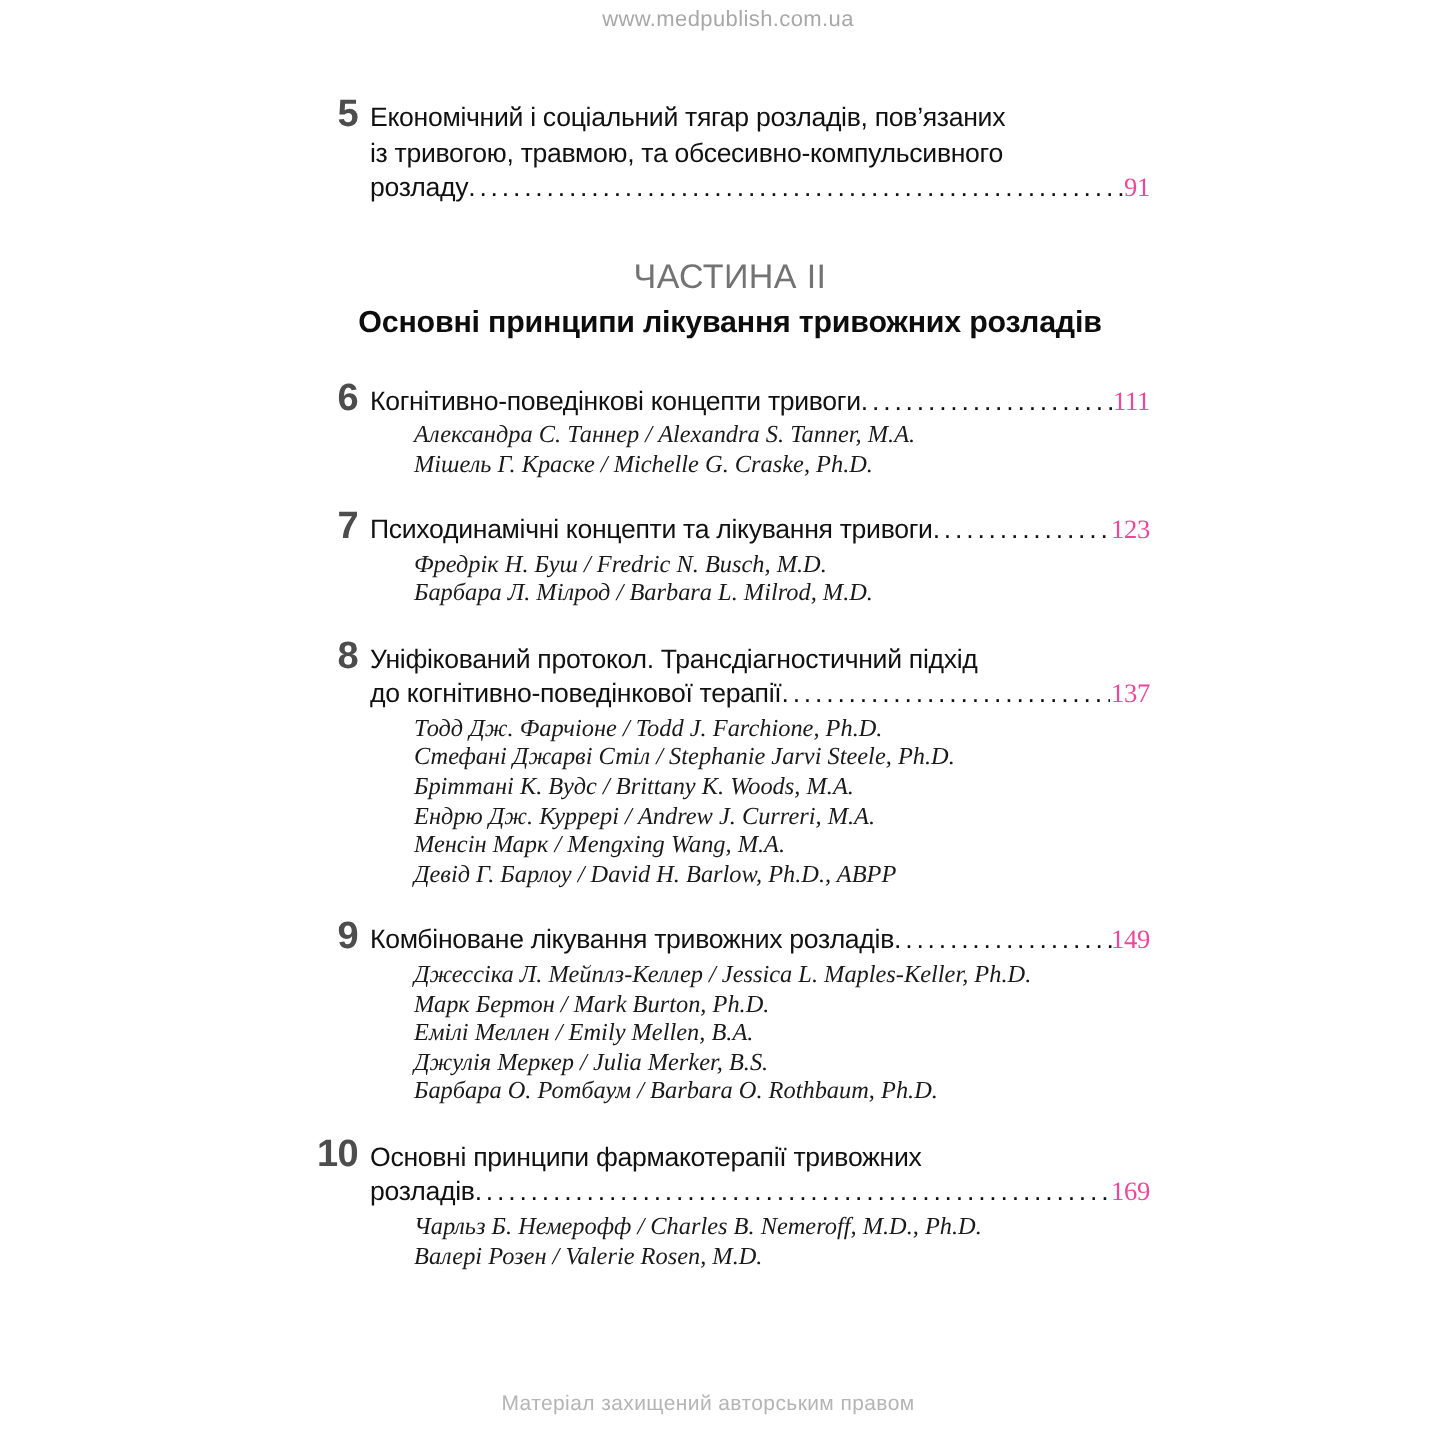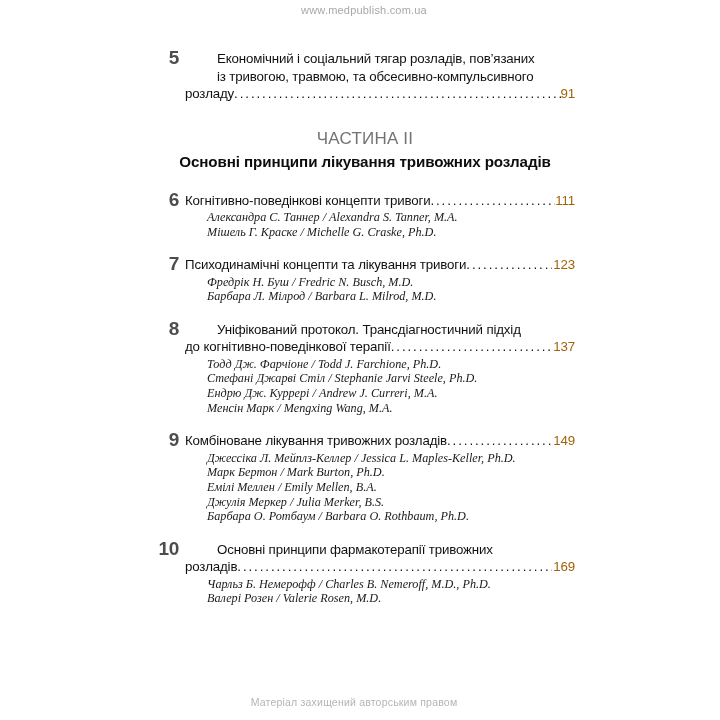--- a/index.html
+++ b/index.html
@@ -58,21 +58,20 @@
   }
   .entry-title {
     font-family: "Liberation Sans", sans-serif;
     font-size: 13.3px;
     line-height: 17.5px;
     color: #111111;
     letter-spacing: -0.15px;
   }
   .title-line {
     white-space: nowrap;
-    margin-left: 32px;
   }
   
   .leader-line {
     display: flex;
     align-items: flex-start;
     white-space: nowrap;
     width: 100%;
   }
   .leader-line .lead-text { flex: 0 0 auto; }
   .leader-line .dots {
@@ -84,22 +83,23 @@
     color: #111111;
     margin: 0 0px;
     min-width: 6px;
   }
   .leader-line .dots::before {
     content: "......................................................................................................";
   }
   .leader-line .pageno {
     flex: 0 0 auto;
     font-size: 13.3px;
-    color: #a16207;
+    color: #ec4899;
     padding-left: 1px;
+    font-family: Liberation Serif, serif;
   }
   .leader-line.tight .dots { margin-right: 0; }
   .leader-line.tight .pageno { padding-left: 0; }
 
   
   .authors {
     margin: 1px 0 0 22px;
     font-family: "Liberation Serif", serif;
     font-style: italic;
     font-size: 12.2px;
@@ -210,22 +210,24 @@
       <div class="title-line">Уніфікований протокол. Трансдіагностичний підхід</div>
       <div class="leader-line">
         <span class="lead-text">до когнітивно-поведінкової терапії</span>
         <span class="dots"></span>
         <span class="pageno">137</span>
       </div>
     </div>
     <div class="authors">
       <div class="author-line">Тодд Дж. Фарчіоне / Todd J. Farchione, Ph.D.</div>
       <div class="author-line">Стефані Джарві Стіл / Stephanie Jarvi Steele, Ph.D.</div>
+      <div class="author-line">Бріттані К. Вудс / Brittany K. Woods, M.A.</div>
       <div class="author-line">Ендрю Дж. Куррері / Andrew J. Curreri, M.A.</div>
       <div class="author-line">Менсін Марк / Mengxing Wang, M.A.</div>
+      <div class="author-line">Девід Г. Барлоу / David H. Barlow, Ph.D., ABPP</div>
     </div>
   </div>
 
   <div class="gap-md"></div>
 
   <div class="entry">
     <div class="entry-num">9</div>
     <div class="entry-title">
       <div class="leader-line tight">
         <span class="lead-text">Комбіноване лікування тривожних розладів</span>

